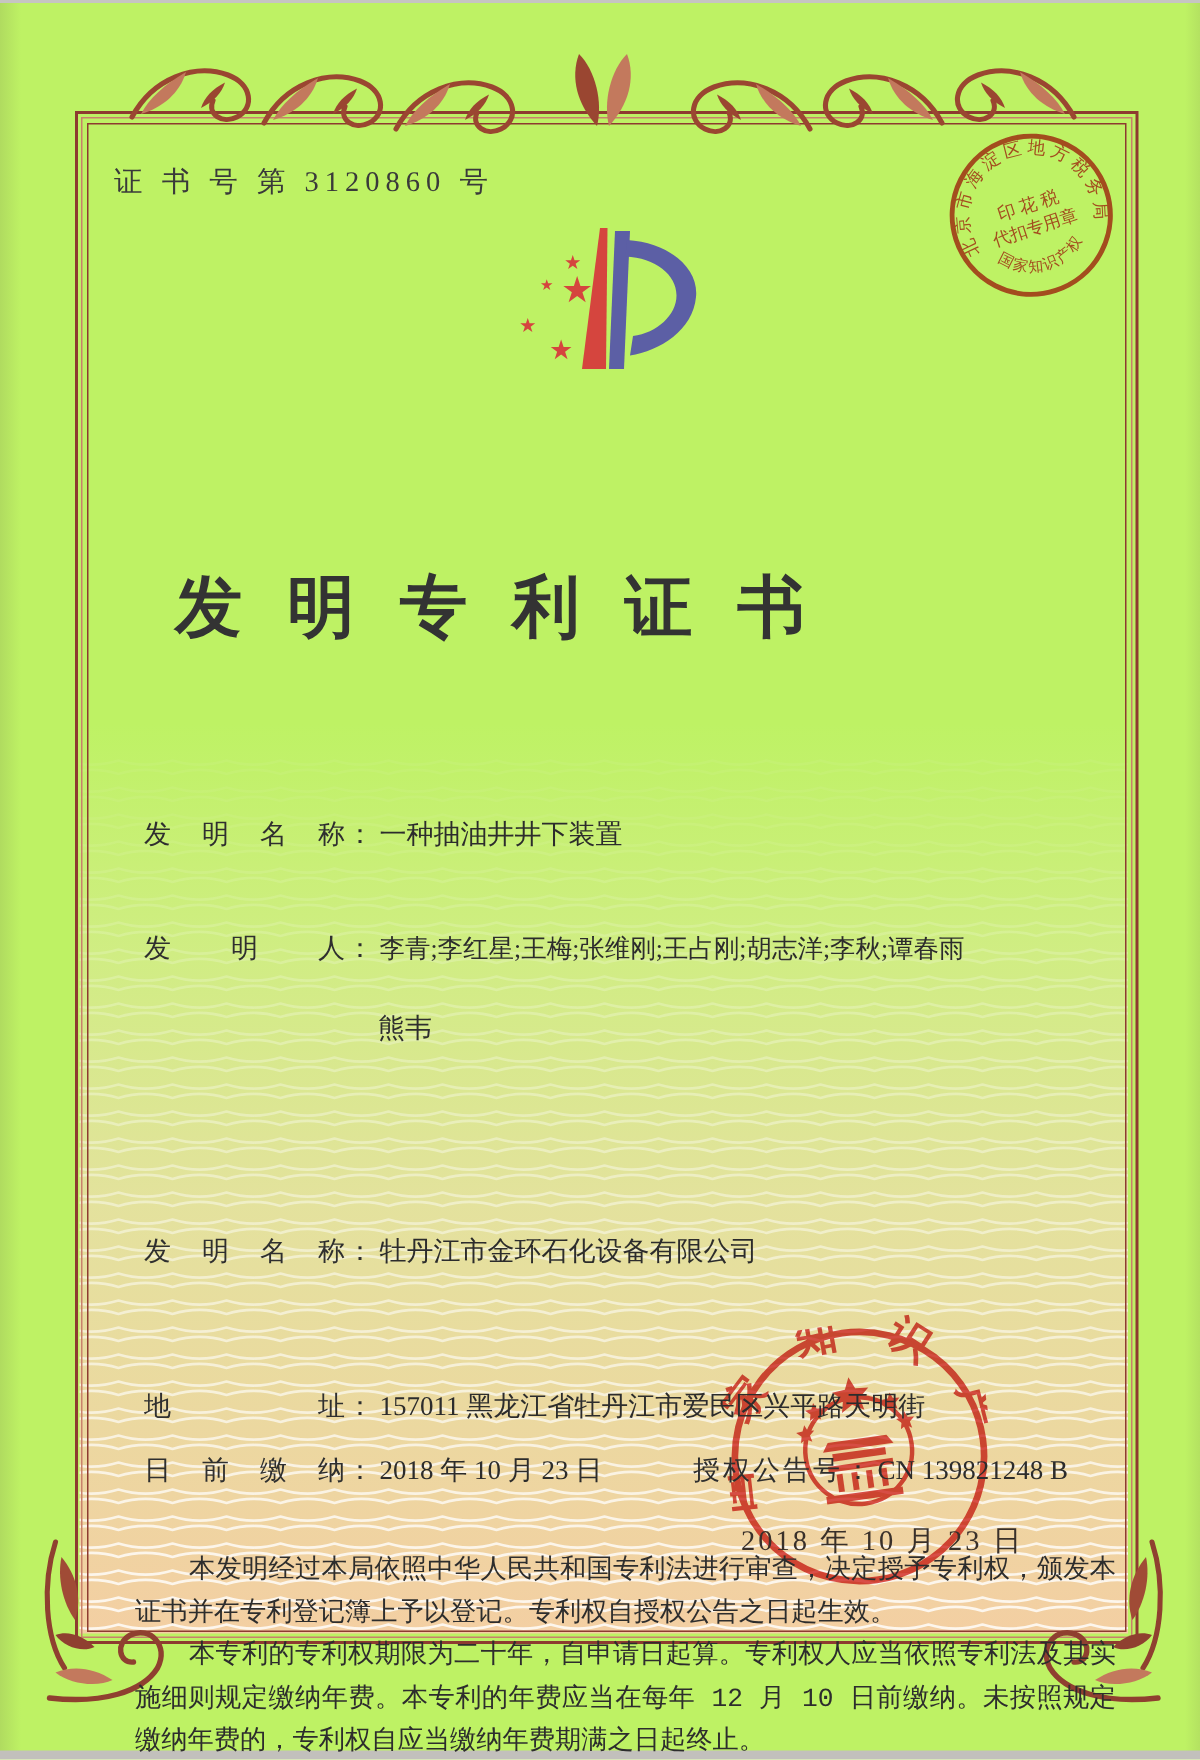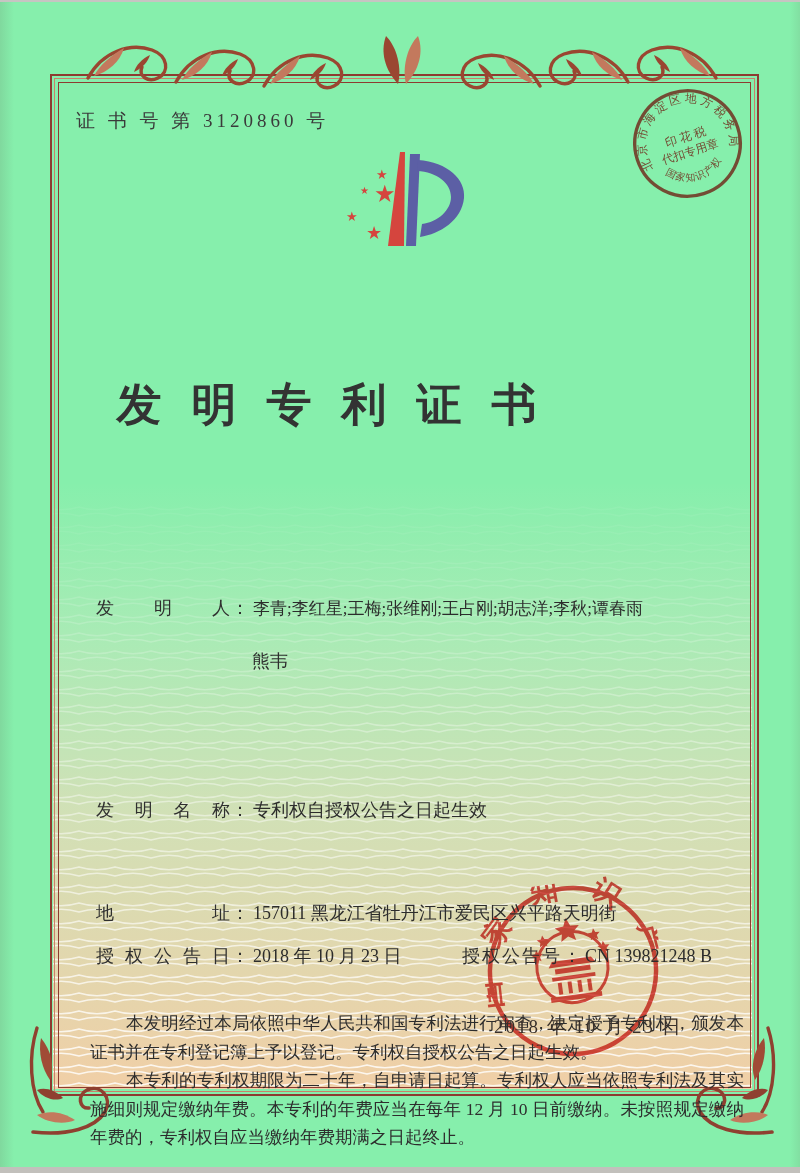--- a/index.html
+++ b/index.html
@@ -1,16 +1,16 @@
 <!DOCTYPE html>
 <html><head>
 <meta charset="utf-8">
 <style>
   html,body{margin:0;padding:0;background:#e8e6e2;}
-  .page{position:relative;width:800px;height:1173px;background:#86efac;overflow:hidden;
+  .page{position:relative;width:800px;height:1173px;background:#bef264;overflow:hidden;
         font-family:"Liberation Serif","DejaVu Serif",serif;color:#2e2e2e;}
   
   .edge-top{position:absolute;left:0;top:0;width:100%;height:2px;background:#c6c5c2;}
   .edge-bottom{position:absolute;left:0;bottom:0;width:100%;height:6px;background:#c2c0bc;}
   .edge-left{position:absolute;left:0;top:0;width:14px;height:100%;
              background:linear-gradient(90deg,rgba(90,80,70,.14),rgba(90,80,70,0));}
   .edge-right{position:absolute;right:0;top:0;width:10px;height:100%;
              background:linear-gradient(270deg,rgba(90,80,70,.10),rgba(90,80,70,0));}
   
   .frame{position:absolute;left:50px;top:74px;width:705px;height:1018px;border:2px solid #8d3b30;}
@@ -28,21 +28,21 @@
   .title{position:absolute;left:0;top:234px;width:653px;text-align:center;font-size:45px;
          font-weight:600;letter-spacing:30px;padding-left:30px;box-sizing:border-box;color:#333;}
   .row{position:absolute;left:96px;width:660px;font-size:18px;white-space:nowrap;}
   .flabel{display:inline-block;width:134px;text-align:justify;text-align-last:justify;
           vertical-align:bottom;color:#2f2f2f;}
   .fcolon{display:inline-block;margin:0 4px 0 1px;}
   .fvalue{color:#2c2c2c;}
   .cont{position:absolute;left:252px;top:424px;font-size:18px;}
   .paras{position:absolute;left:90px;top:688px;width:654px;font-size:17.5px;line-height:28.5px;
          text-align:justify;color:#2d2d2d;}
-  .paras p{margin:0;text-indent:36px;}
+  .paras p{margin:0;text-indent:36px;font-family:Liberation Mono, monospace;}
   .seal-small{position:absolute;left:630px;top:86px;width:115px;height:115px;
               transform:rotate(-18deg);mix-blend-mode:multiply;opacity:.92;}
   .seal-large{position:absolute;left:484px;top:882px;width:178px;height:178px;
               transform:rotate(-8deg);mix-blend-mode:multiply;opacity:.92;}
   .seal-date{position:absolute;left:494px;top:1014px;font-size:19px;letter-spacing:2px;
              color:#39302a;z-index:6;}
   .z{position:relative;z-index:4;}
 </style>
 </head>
 <body>
@@ -165,32 +165,35 @@
     </svg>
     <span class="star" style="left:38px;top:30px;font-size:13px;">★</span>
     <span class="star" style="left:22px;top:48px;font-size:10px;">★</span>
     <span class="star" style="left:36px;top:44px;font-size:24px;">★</span>
     <span class="star" style="left:8px;top:72px;font-size:13px;">★</span>
     <span class="star" style="left:28px;top:86px;font-size:18px;">★</span>
   </div>
 
   <div class="title z">发明专利证书</div>
 
+  <div class="row z" style="top:343px;">
+    <span class="flabel">发明名称</span><span class="fcolon">：</span><span class="fvalue">一种抽油井井下装置</span>
+  </div>
   <div class="row z" style="top:395px;">
     <span class="flabel">发明人</span><span class="fcolon">：</span><span class="fvalue" style="font-size:17px;">李青;李红星;王梅;张维刚;王占刚;胡志洋;李秋;谭春雨</span>
   </div>
   <div class="cont z">熊韦</div>
   <div class="row z" style="top:549px;">
-    <span class="flabel">发明名称</span><span class="fcolon">：</span><span class="fvalue">专利权自授权公告之日起生效</span>
+    <span class="flabel">发明名称</span><span class="fcolon">：</span><span class="fvalue">牡丹江市金环石化设备有限公司</span>
   </div>
   <div class="row z" style="top:628px;">
     <span class="flabel">地址</span><span class="fcolon">：</span><span class="fvalue">157011 黑龙江省牡丹江市爱民区兴平路天明街</span>
   </div>
   <div class="row z" style="top:647px;">
-    <span class="flabel">授权公告日</span><span class="fcolon">：</span><span class="fvalue">2018 年 10 月 23 日</span>
+    <span class="flabel">日前缴纳</span><span class="fcolon">：</span><span class="fvalue">2018 年 10 月 23 日</span>
     <span style="position:absolute;left:366px;top:0;">
       <span style="letter-spacing:2px;">授权公告号</span><span class="fcolon">：</span><span class="fvalue">CN 139821248 B</span>
     </span>
   </div>
 
   <div class="paras z">
     <p>本发明经过本局依照中华人民共和国专利法进行审查，决定授予专利权，颁发本证书并在专利登记簿上予以登记。专利权自授权公告之日起生效。</p>
     <p>本专利的专利权期限为二十年，自申请日起算。专利权人应当依照专利法及其实施细则规定缴纳年费。本专利的年费应当在每年 12 月 10 日前缴纳。未按照规定缴纳年费的，专利权自应当缴纳年费期满之日起终止。</p>
 
   </div>

